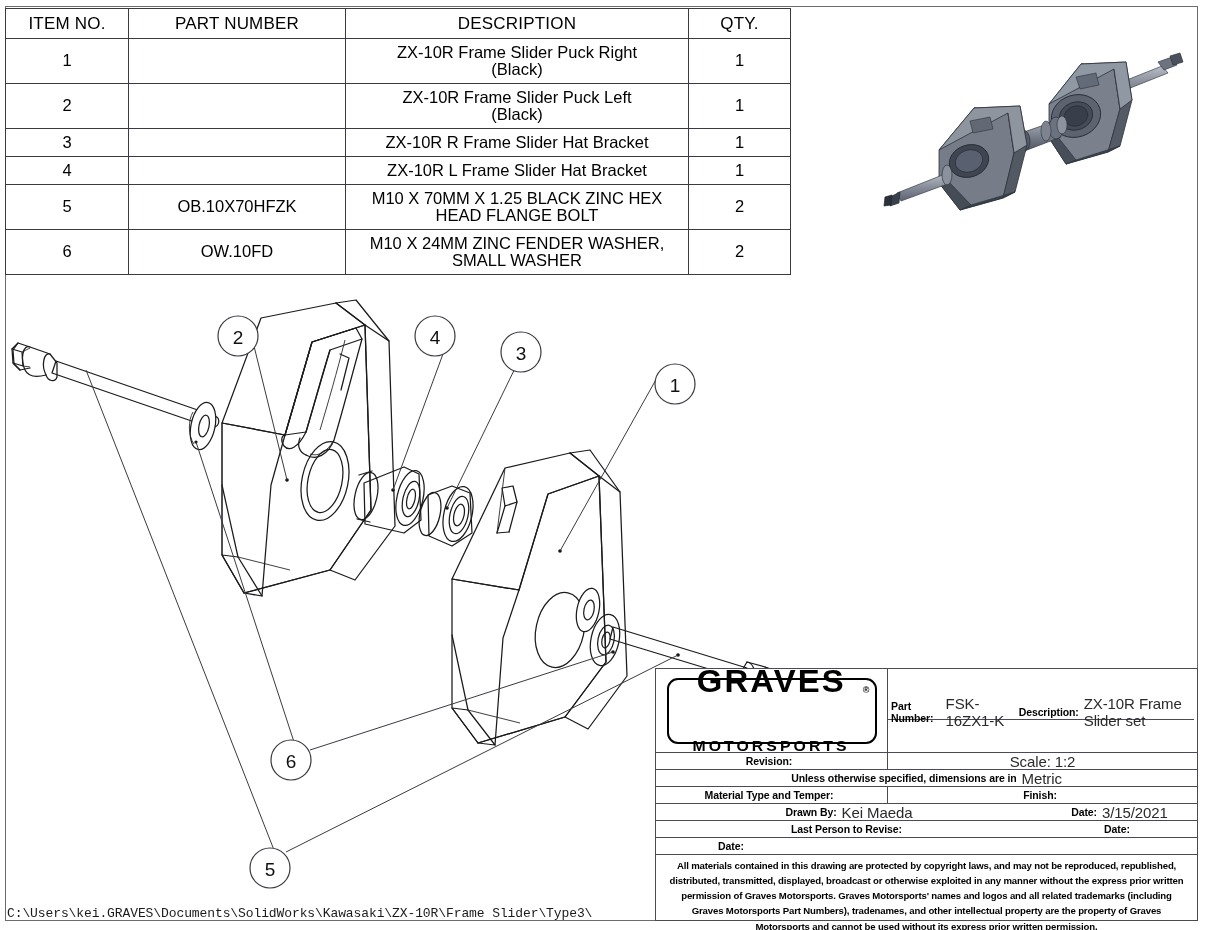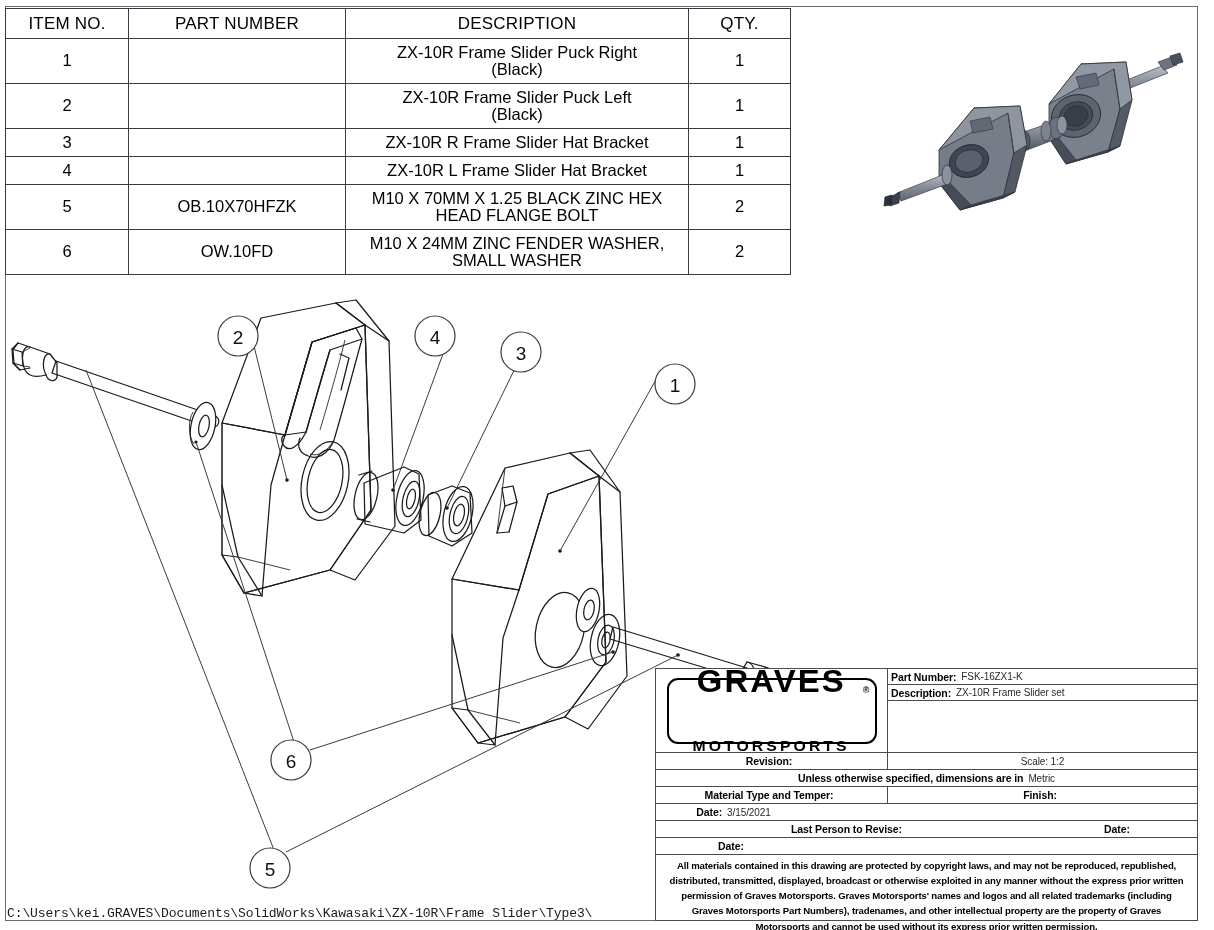--- a/index.html
+++ b/index.html
@@ -129,21 +129,21 @@
     white-space: nowrap;
     justify-content: center;
   }
   .tb-lbl {
     font-size: 10.5px;
     font-weight: bold;
     color: #000;
     letter-spacing: -0.1px;
   }
   .tb-val {
-    font-size: 10px;
+    font-size: 15px;
     font-weight: normal;
     color: #2a2a2a;
     margin-left: 5px;
     letter-spacing: -0.1px;
   }
   .tb-sep { border-right: 1.2px solid #4a4a52; }
 
   
   #tb-top { display: flex; height: 84px; border-bottom: 1.2px solid #4a4a52; box-sizing: border-box; }
   #tb-logo-cell {
@@ -187,21 +187,21 @@
     transform: scaleX(1.02);
   }
   #logo-reg {
     position: absolute;
     right: 5px;
     top: 5px;
     font-size: 9px;
     font-weight: bold;
     color: #000;
   }
-  #tb-partinfo { flex: 1; display: flex; flex-direction: column; box-sizing: border-box; }
+  #tb-partinfo { flex: 1; display: flex; flex-direction: row; box-sizing: border-box; margin-top: 35px; }
   .tb-pi-row {
     height: 16px;
     display: flex;
     align-items: center;
     border-bottom: 1.2px solid #4a4a52;
     box-sizing: border-box;
     padding-left: 3px;
   }
   .tb-pi-blank { flex: 1; }
 
@@ -585,20 +585,24 @@
         <span class="tb-lbl">Material Type and Temper:</span>
         <span class="tb-val"></span>
       </div>
       <div class="tb-cell" id="tb-finish-cell">
         <span class="tb-lbl">Finish:</span>
         <span class="tb-val"></span>
       </div>
     </div>
 
     <div class="tb-row tb-name-row">
+      <div class="tb-cell tb-name-cell">
+        <span class="tb-lbl">Drawn By:</span>
+        <span class="tb-val">Kei Maeda</span>
+      </div>
       <div class="tb-cell tb-date-cell">
         <span class="tb-lbl">Date:</span>
         <span class="tb-val">3/15/2021</span>
       </div>
     </div>
 
     <div class="tb-row tb-name-row">
       <div class="tb-cell tb-name-cell">
         <span class="tb-lbl">Last Person to Revise:</span>
         <span class="tb-val"></span>

